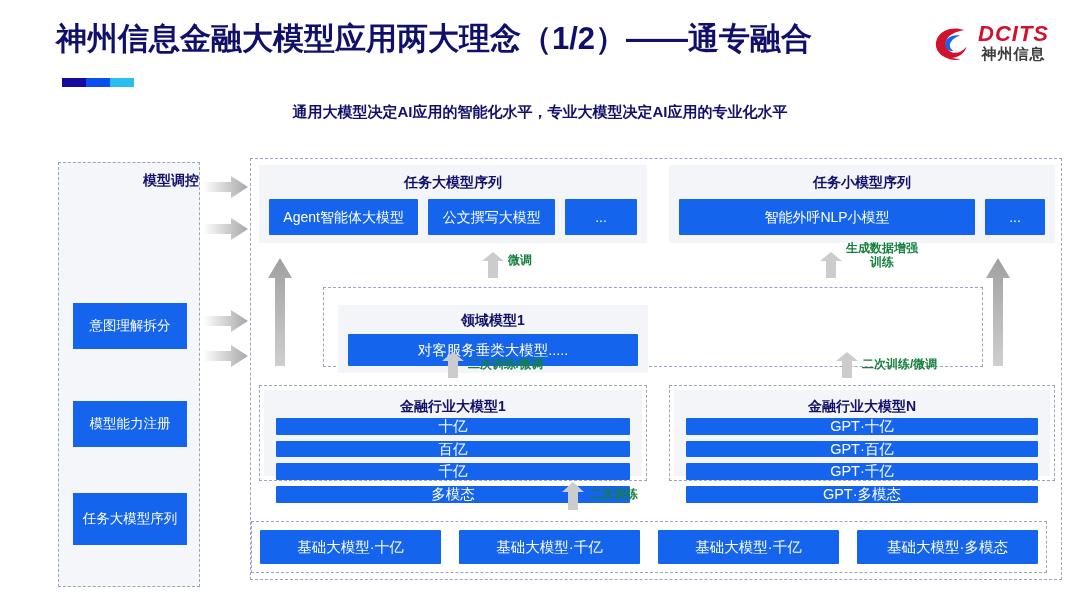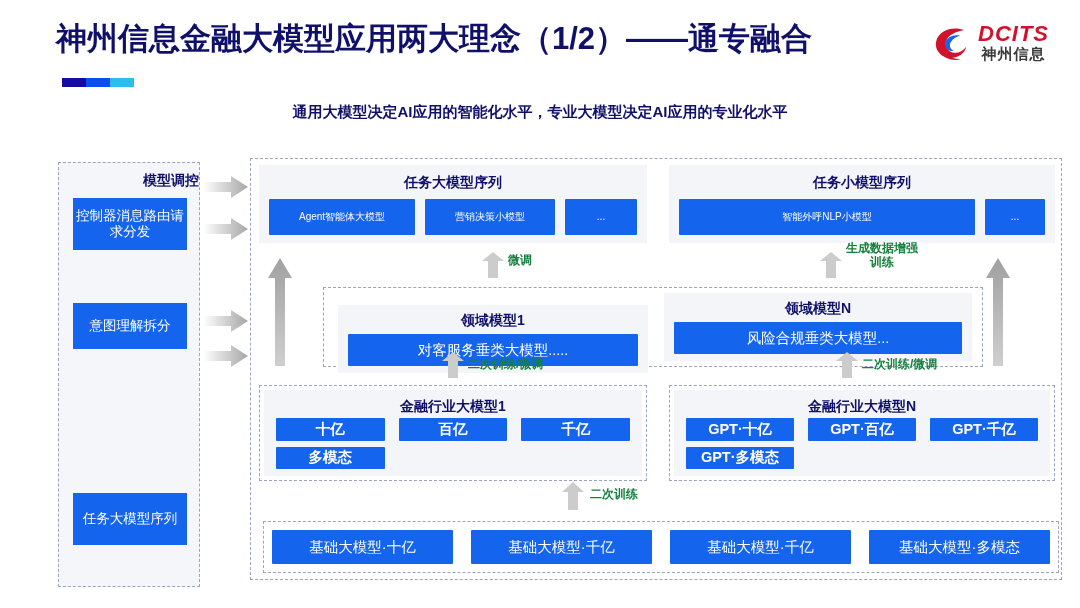--- a/index.html
+++ b/index.html
@@ -94,21 +94,21 @@
 
   
   .task-panel { position: absolute; top: 6px; height: 78px; background: #f4f5f8; }
   .task-left  { left: 8px;   width: 388px; }
   .task-right { left: 418px; width: 386px; }
   .task-panel .grouphead { position: absolute; top: 9px; left: 0; width: 100%; }
   .task-row {
     position: absolute; left: 10px; right: 10px; top: 34px; height: 36px;
     display: flex; gap: 10px;
   }
-  .task-row .bluebox { height: 100%; font-size: 10px; }
+  .task-row .bluebox { height: 100%; font-size: 14px; }
   .tb-wide  { flex: 1 1 auto; }
   .tb-dots  { flex: 0 0 72px; }
   .tb-dots-r{ flex: 0 0 60px; }
 
   
   .domain-wrap {
     position: absolute; left: 72px; top: 128px;
     width: 660px; height: 80px; border: 1px dashed #9aa3c0;
   }
   .domain-cell { position: absolute; top: 5px; height: 68px; background: #f4f5f8; }
@@ -121,29 +121,28 @@
   }
 
   
   .fin-wrap { position: absolute; top: 226px; height: 96px; border: 1px dashed #9aa3c0; }
   .fin-left  { left: 8px;   width: 388px; }
   .fin-right { left: 418px; width: 386px; }
   .fin-wrap .panel-in { position: absolute; inset: 4px; background: #f4f5f8; }
   .fin-wrap .grouphead { position: absolute; top: 8px; left: 0; width: 100%; }
   .fin-grid {
     position: absolute; left: 12px; right: 12px; top: 28px; bottom: 7px;
-    display: grid; grid-template-columns: 1fr 1fr 1fr; grid-template-rows: 1fr 1fr;
+    display: grid; grid-template-columns: 1fr; grid-template-rows: 1fr 1fr;
     gap: 6px 14px;
-    font-weight: bold;
   }
   .fin-grid .bluebox { font-size: 14.5px; }
 
   
   .base-wrap {
-    position: absolute; left: 12px; top: 362px;
+    position: absolute; left: 0; top: 362px;
     width: 796px; height: 52px; border: 1px dashed #9aa3c0;
   }
   .base-row {
     position: absolute; left: 8px; right: 8px; top: 8px; bottom: 8px;
     display: flex; gap: 18px;
   }
   .base-row .bluebox { flex: 1 1 0; font-size: 14.5px; }
   .vlabel {
     position: absolute; font-size: 12px; color: #15803d;
     font-weight: bold; line-height: 1.15; white-space: pre-line;
@@ -171,22 +170,22 @@
       <path d="M13 42 C20 50 32 53 42 49 C36 50 27 48 22 44 Z" fill="#d1122c"></path>
     </svg>
     <div class="logo-txt">
       <div class="logo-en">DCITS</div>
       <div class="logo-cn">神州信息</div>
     </div>
   </div>
 
   <div class="sidebar">
     <div class="sidebar-title">模型调控</div>
-    <div class="sb-item sb1">控制器消息路由请求分发</div>
     <div class="sb-item sb2">意图理解拆分</div>
+    <div class="sb-item sb3">模型能力注册</div>
     <div class="sb-item sb4">任务大模型序列</div>
   </div>
 
   <svg class="harrow ha1" viewBox="0 0 45 22">
     <defs>
         <linearGradient id="hg" x1="0" y1="0" x2="1" y2="0">
       <stop offset="0" stop-color="#ffffff"></stop>
           <stop offset="1" stop-color="#a6a6a6"></stop>
     </linearGradient>
       </defs>
@@ -201,41 +200,37 @@
   <svg class="harrow ha4" viewBox="0 0 45 22">
     <path d="M0 6 L28 6 L28 0 L45 11 L28 22 L28 16 L0 16 Z" fill="url(#hg)"></path>
   </svg>
 
   <div class="main">
 
     <div class="task-panel task-left panel">
       <div class="grouphead">任务大模型序列</div>
       <div class="task-row">
         <div class="bluebox tb-wide">Agent智能体大模型</div>
-        <div class="bluebox tb-wide">营销决策小模型</div>
+        <div class="bluebox tb-wide">公文撰写大模型</div>
         <div class="bluebox tb-dots">...</div>
       </div>
     </div>
 
     <div class="task-panel task-right panel">
       <div class="grouphead">任务小模型序列</div>
       <div class="task-row">
         <div class="bluebox tb-wide">智能外呼NLP小模型</div>
         <div class="bluebox tb-dots-r">...</div>
       </div>
     </div>
 
     <div class="domain-wrap">
       <div class="domain-cell domain-left">
         <div class="grouphead">领域模型1</div>
         <div class="bluebox">对客服务垂类大模型.....</div>
-      </div>
-      <div class="domain-cell domain-right">
-        <div class="grouphead">领域模型N</div>
-        <div class="bluebox">风险合规垂类大模型...</div>
       </div>
     </div>
 
     <div class="fin-wrap fin-left">
       <div class="panel-in">
         <div class="grouphead">金融行业大模型1</div>
         <div class="fin-grid">
           <div class="bluebox">十亿</div>
           <div class="bluebox">百亿</div>
           <div class="bluebox">千亿</div>

